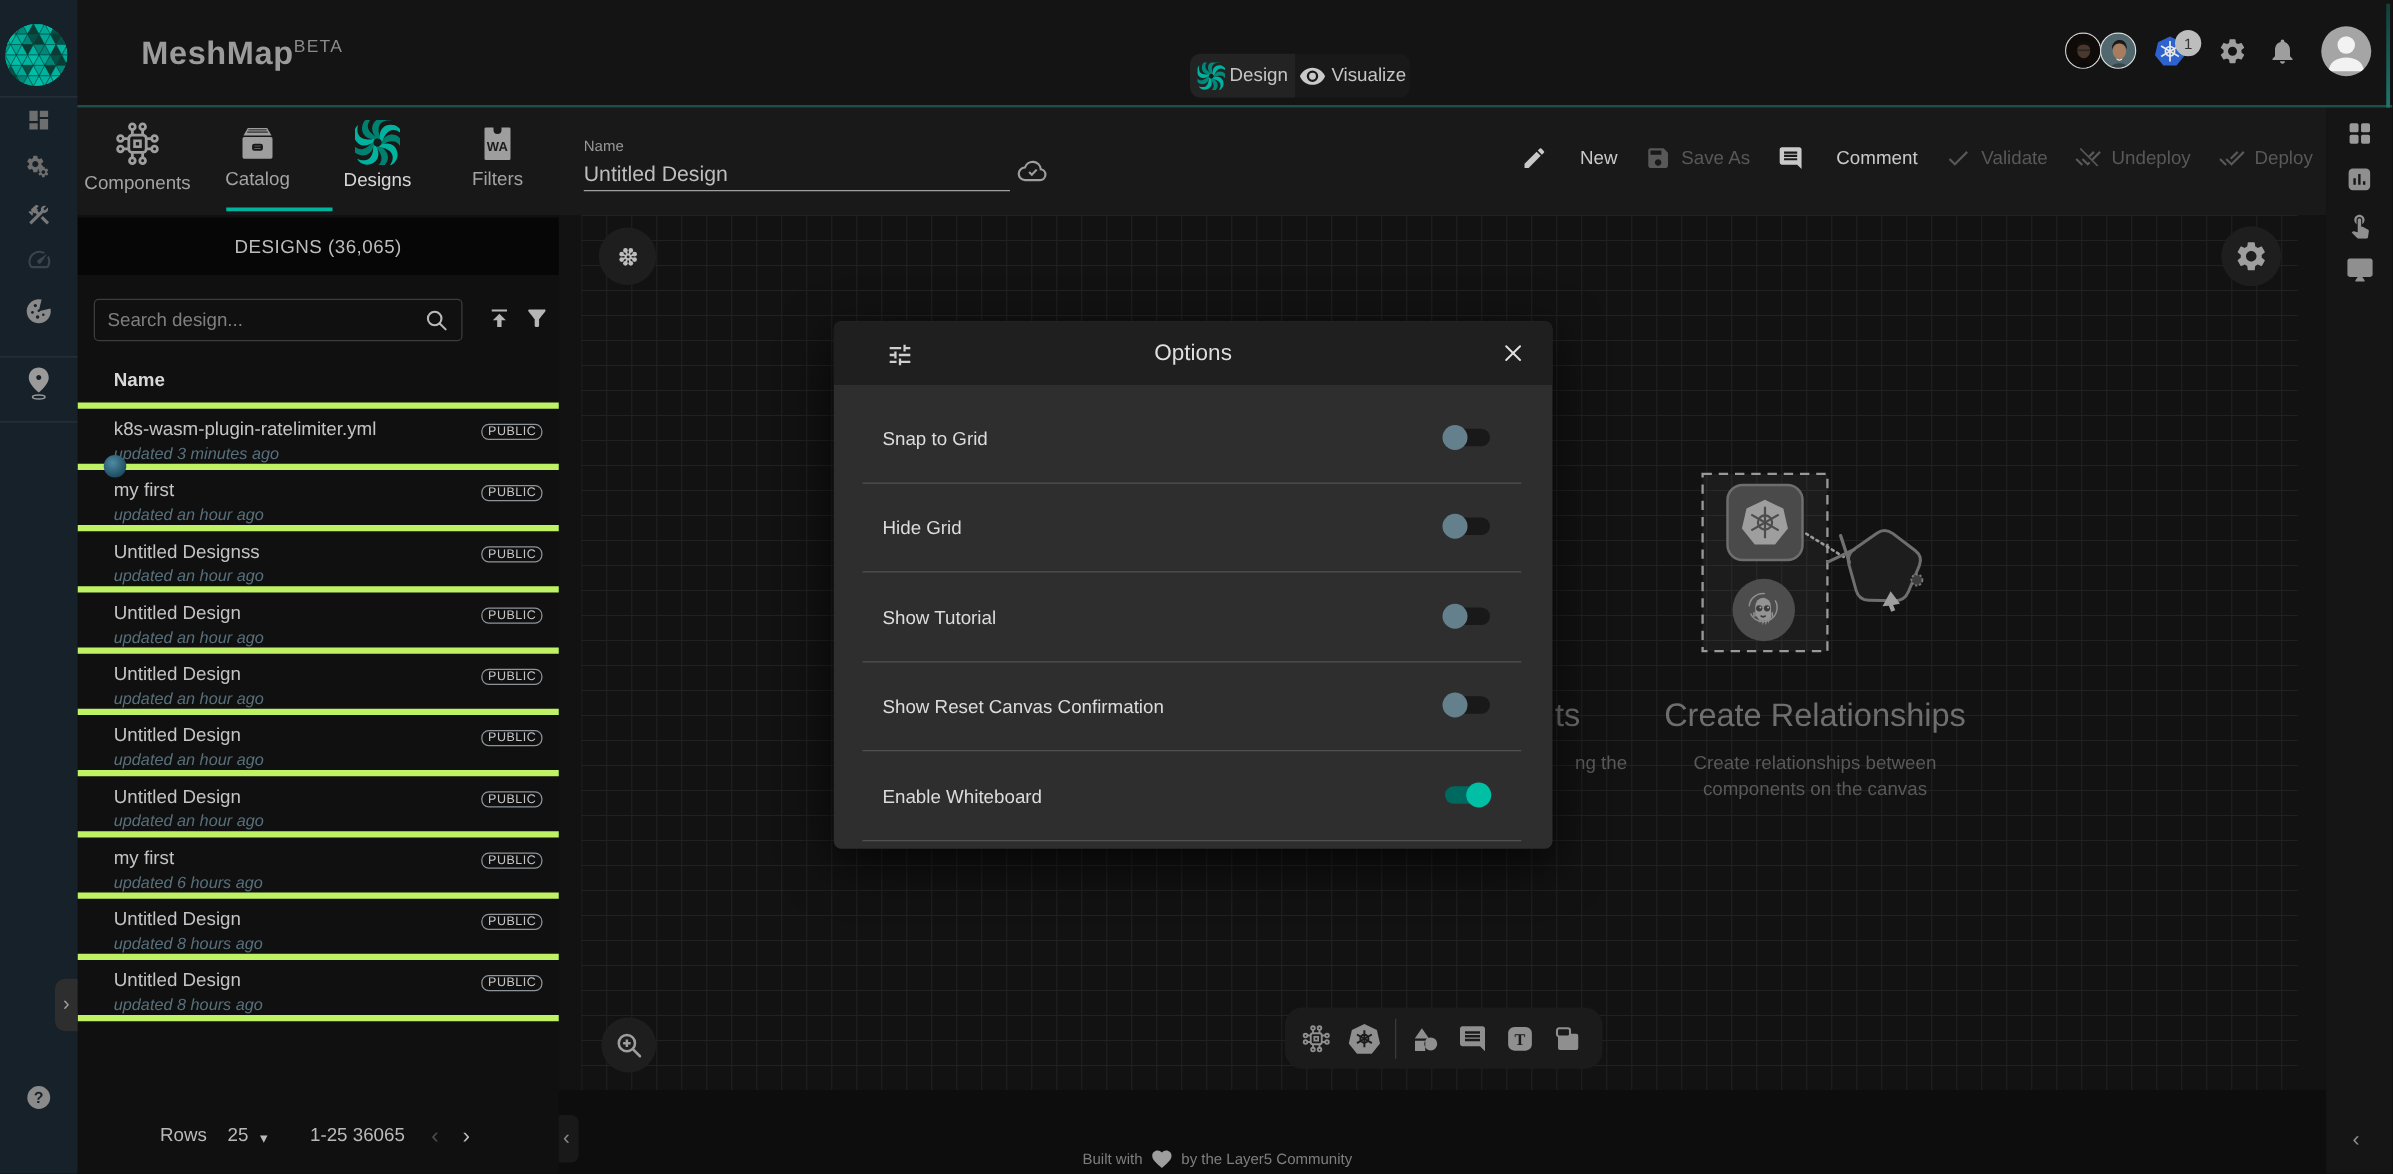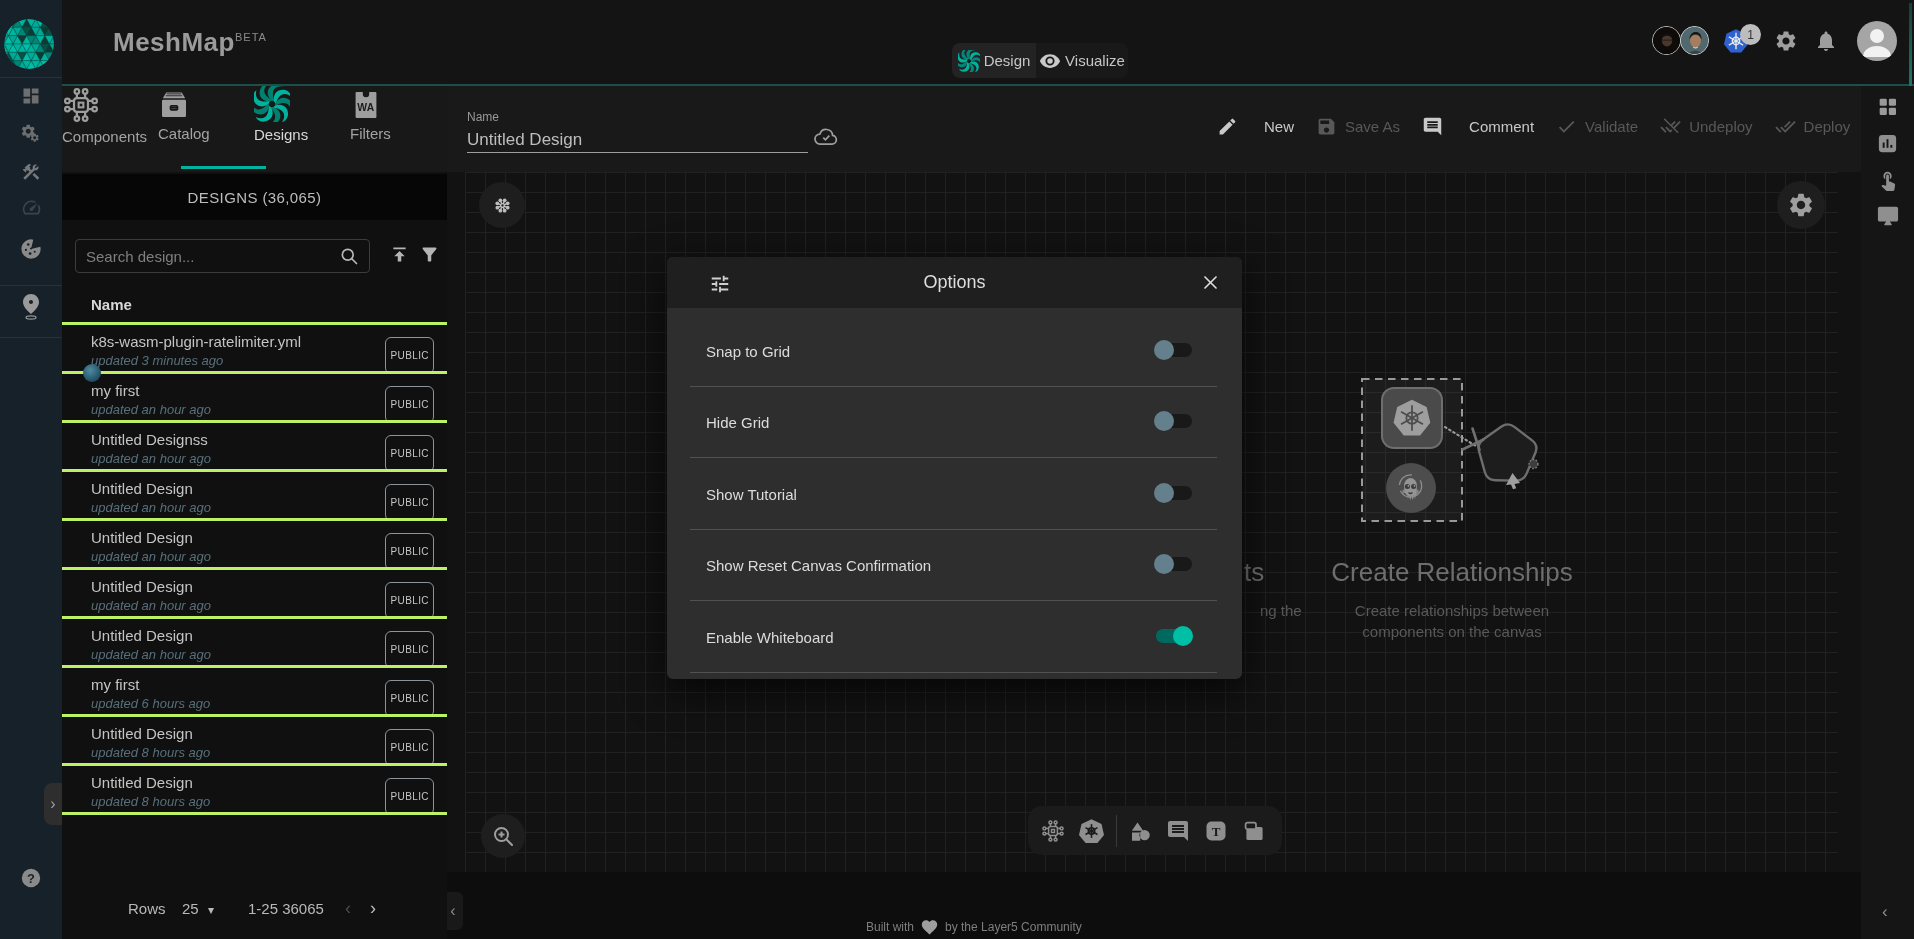--- a/index.html
+++ b/index.html
@@ -11,41 +11,41 @@
 
 #sidebar { left:0; top:0; width:62px; height:939px; background:#16212a; z-index:30; }
 #logo { left:4px; top:19px; width:50px; height:50px; border-radius:50%; overflow:hidden; }
 .sbdiv { left:0; width:62px; height:1px; background:#27323a; }
 .sbicon { left:0; width:62px; height:38px; display:flex; align-items:center; justify-content:center; }
 
 
 #header { left:62px; top:0; width:1852px; height:84px; background:#141414; z-index:25; }
 #hdrline { left:0px; top:84px; width:1914px; height:2px; background:#1b4f49; z-index:26; }
 #brand { left:51px; top:27px; color:#9b9b9b; font-size:26px; font-weight:bold; letter-spacing:0.5px; }
-#brand sup { font-size:11px; font-weight:normal; color:#8b8b8b; letter-spacing:1px; }
+#brand sup { font-size:14px; font-weight:normal; color:#8b8b8b; letter-spacing:1px; }
 #segtoggle { left:890px; top:43px; width:176px; height:35px; background:#191919; border-radius:8px; display:flex; }
 .seg { display:flex; align-items:center; justify-content:center; gap:4px; font-size:15px; color:#c6c6c6; }
 #seg-design { width:84px; background:#232323; border-radius:8px 0 0 8px; }
 #seg-vis { width:92px; }
 
 
 #lpanel { left:62px; top:86px; width:385px; height:853px; background:#101010; z-index:10; }
 #tabs { left:0; top:0; width:385px; height:86px; background:#181818; display:flex; }
-.tab { width:96px; height:86px; display:flex; flex-direction:column; gap:4px; }
+.tab { width:96px; height:86px; display:flex; flex-direction:column; align-items:center; padding-top:10px; gap:4px; }
 .tab .lbl { font-size:15px; color:#a3a3a3; }
 .tab.sel .lbl { color:#d8d8d8; font-size:15px; }
 #tabuline { left:119px; top:80px; width:85px; height:3px; background:#00B39F; }
 #designsband { left:0; top:88px; width:385px; height:46px; background:#060606; display:flex; align-items:center; justify-content:center; color:#bdbdbd; font-size:15px; letter-spacing:0.4px; }
 #searchbox { left:13px; top:153px; width:295px; height:34px; border:1px solid #3c3c3c; border-radius:4px; color:#7f7f7f; font-size:15px; display:flex; align-items:center; padding:0 10px; justify-content:space-between; }
 #listhdr { left:29px; top:210px; color:#d8d8d8; font-size:15px; font-weight:bold; }
 #rows { left:0; top:236px; width:385px; }
-.row { position:relative; width:385px; height:49px; border-top:3px solid #bef264; }
+.row { position:relative; width:385px; height:49px; border-top:5px solid #bef264; }
 .row .t { position:absolute; left:29px; top:8px; font-size:15px; color:#c4c4c4; }
 .row .s { position:absolute; left:29px; top:28px; font-size:13px; color:#57707c; font-style:italic; }
-.row .b { position:absolute; right:13px; top:12px; border:1px solid #8d9499; border-radius:6px; color:#c6c6c6; font-size:10px; padding:12px 4px; letter-spacing:0.4px; }
+.row .b { position:absolute; right:13px; top:12px; border:1px solid #8d9499; border-radius:6px; color:#c6c6c6; font-size:10px; padding:0 4px; letter-spacing:0.4px; }
 #pagin { left:0; top:814px; width:385px; height:40px; color:#b9b9b9; font-size:15px; }
 #handle { left:44px; top:783px; z-index:40; width:18px; height:42px; background:#2e2e2e; border-radius:8px 0 0 8px; display:flex; align-items:center; justify-content:center; color:#9e9e9e; }
 
 
 #canvas { left:447px; top:86px; width:1414px; height:853px; background:#121212; }
 #grid { left:18px; top:86px; width:1373px; height:700px;
   background-image:linear-gradient(#212121 1px, transparent 1px), linear-gradient(90deg, #212121 1px, transparent 1px);
   background-size:20px 20px; }
 #canvtb { left:0; top:0; width:1414px; height:86px; background:#191919; }
 .cirbtn { border-radius:50%; background:#1e1e1e; display:flex; align-items:center; justify-content:center; }

